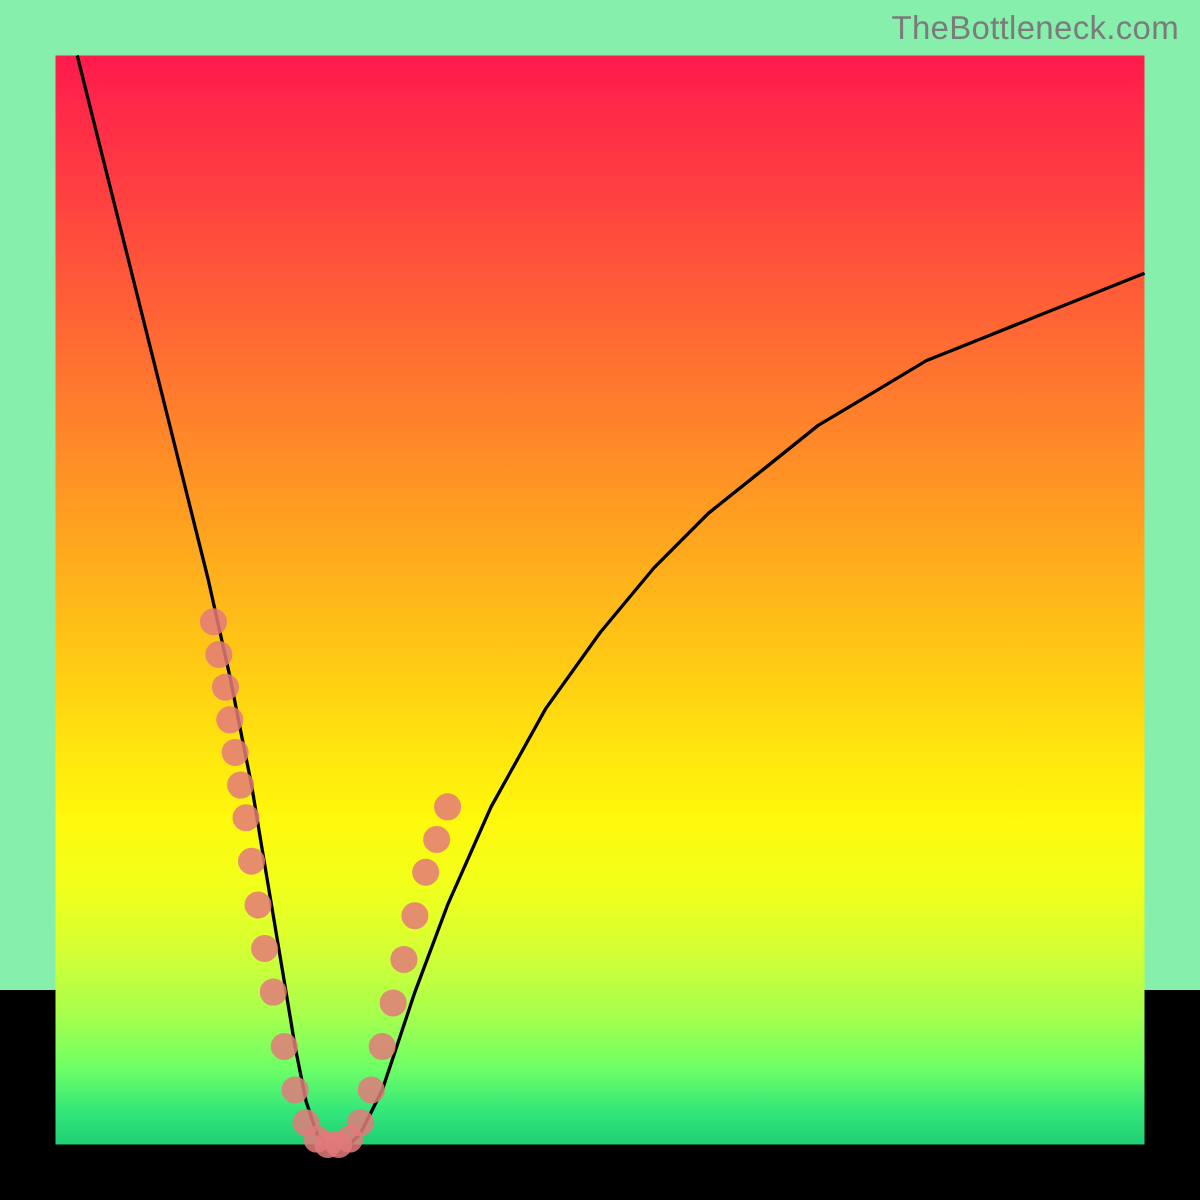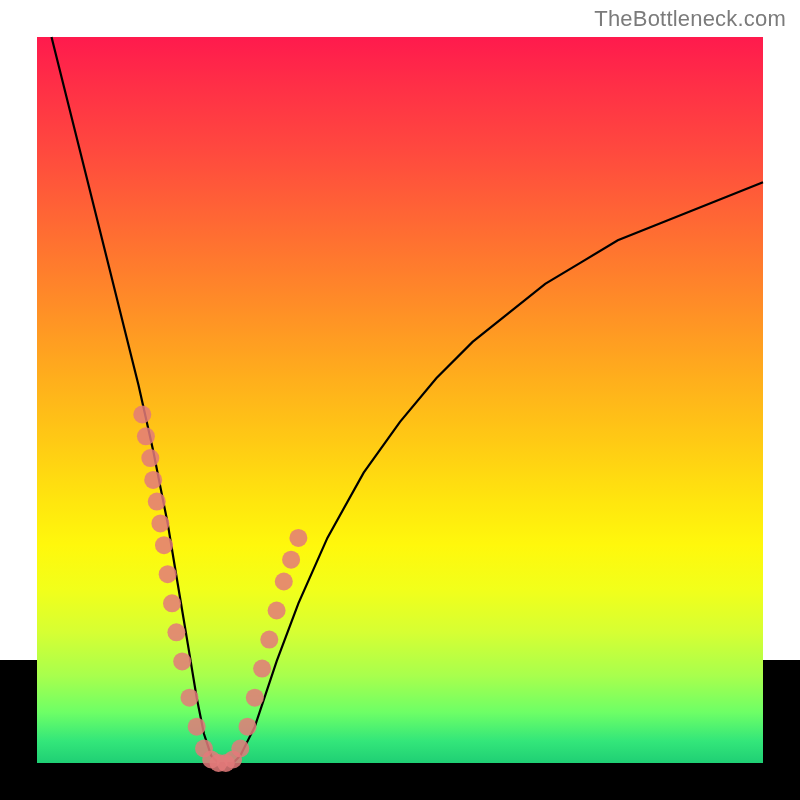--- a/index.html
+++ b/index.html
@@ -10,21 +10,21 @@
     overflow: hidden;
     background: #000;
     font-family: Arial, Helvetica, sans-serif;
   }
   .frame {
     position: absolute;
     left: 0;
     top: 0;
     width: 800px;
     height: 660px;
-    background: #ffffff;
+    background: #86efac;
   }
   .plot-area {
     position: absolute;
     left: 37px;
     top: 37px;
     width: 726px;
     height: 726px;
     
     background: linear-gradient(
       to bottom,

